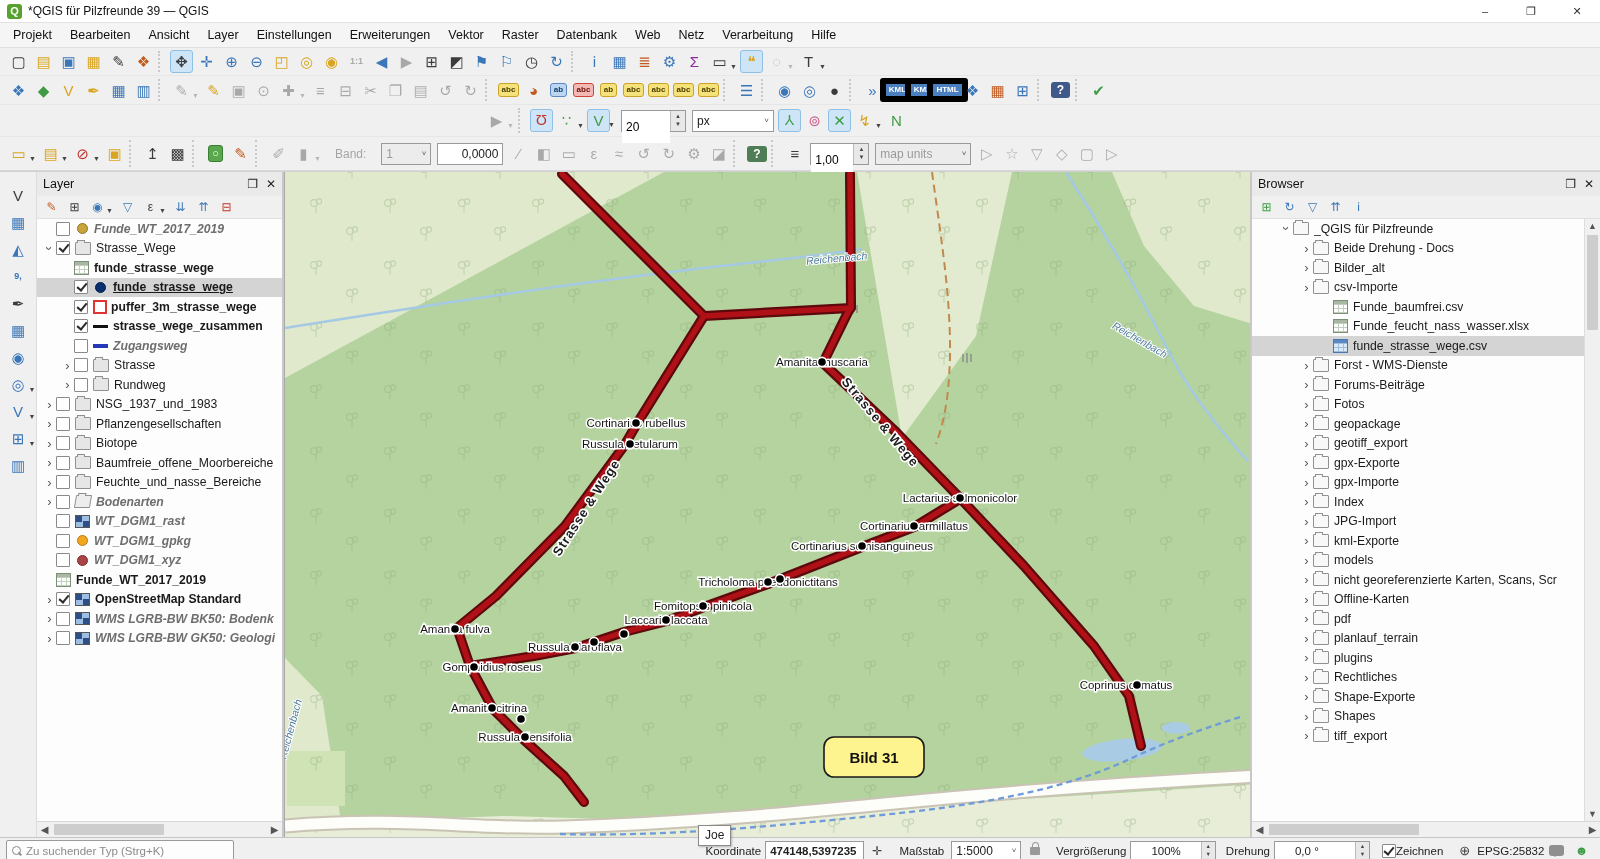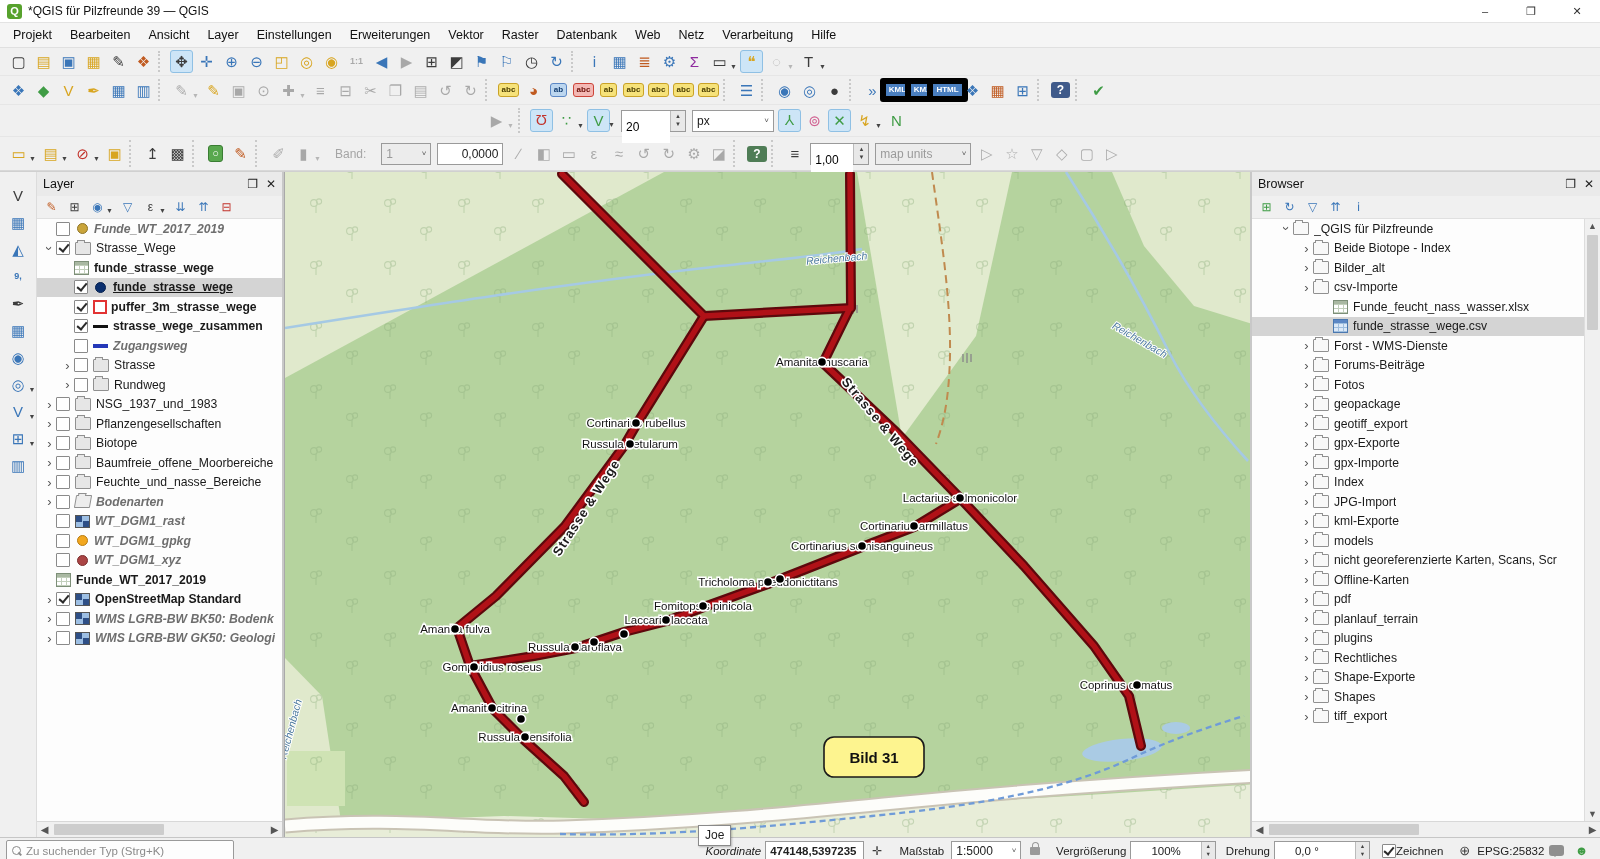--- a/index.html
+++ b/index.html
@@ -890,31 +890,36 @@
         <span class="va" style="bottom:2px;">▼</span>
       </div>
     <div class="trow" style="padding-left: 28px;">
           <span class="exp open">›</span>
           <span class="ti i-folder"></span>
           <span class="lab">_QGIS für Pilzfreunde</span>
         </div>
         <div class="trow" style="padding-left: 48px;">
           <span class="exp">›</span>
           <span class="ti i-folder"></span>
-          <span class="lab">Beide Biotope - Index</span>
+          <span class="lab">Beide Drehung - Docs</span>
         </div>
         <div class="trow" style="padding-left: 48px;">
           <span class="exp">›</span>
           <span class="ti i-folder"></span>
           <span class="lab">Bilder_alt</span>
         </div>
         <div class="trow" style="padding-left: 48px;">
           <span class="exp">›</span>
           <span class="ti i-folder"></span>
           <span class="lab">csv-Importe</span>
+        </div>
+        <div class="trow" style="padding-left: 68px;">
+          <span class="exp"></span>
+          <span class="ti i-tablefile"></span>
+          <span class="lab">Funde_baumfrei.csv</span>
         </div>
         <div class="trow" style="padding-left: 68px;">
           <span class="exp"></span>
           <span class="ti i-tablefile"></span>
           <span class="lab">Funde_feucht_nass_wasser.xlsx</span>
         </div>
         <div class="trow selected" style="padding-left: 68px;">
           <span class="exp"></span>
           <span class="ti i-tablefile-sel"></span>
           <span class="lab">funde_strasse_wege.csv</span>
@@ -1029,21 +1034,21 @@
     </div>
   </div>
 </div>
 
 <div class="statusbar">
   <div class="searchbox">
     <span class="mag"></span>
     <span>Zu suchender Typ (Strg+K)</span>
   </div>
   <div class="joebox">Joe</div>
-  <span class="sblabel" style="margin-left:472px;font-style:italic;">Koordinate</span>
+  <span class="sblabel" style="margin-left:472px;">Koordinate</span>
   <div class="sbinput" style="width:92px;font-weight:bold;">474148,5397235</div>
   <span class="tbtn k" style="font-size:12px;">✛</span>
   <span class="sblabel">Maßstab</span>
   <div class="combo" style="width:62px;height:18px;">
     <span>1:5000</span>
       <span class="car">˅</span>
   </div>
   <span class="lockic"></span>
   <span class="sblabel">Vergrößerung</span>
   <div class="sbspin">

